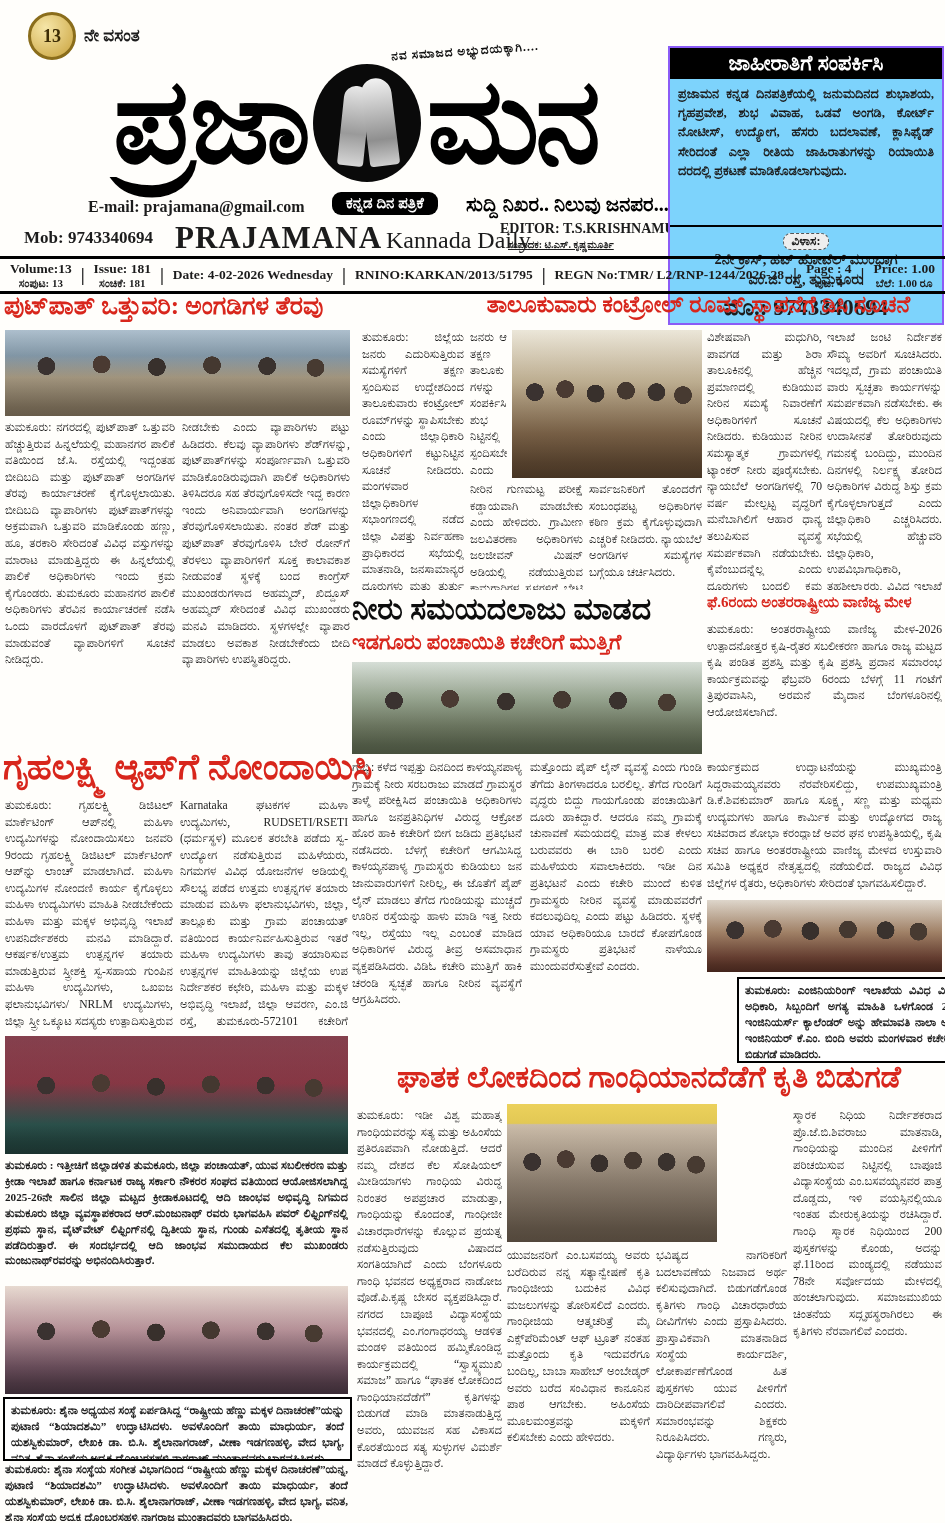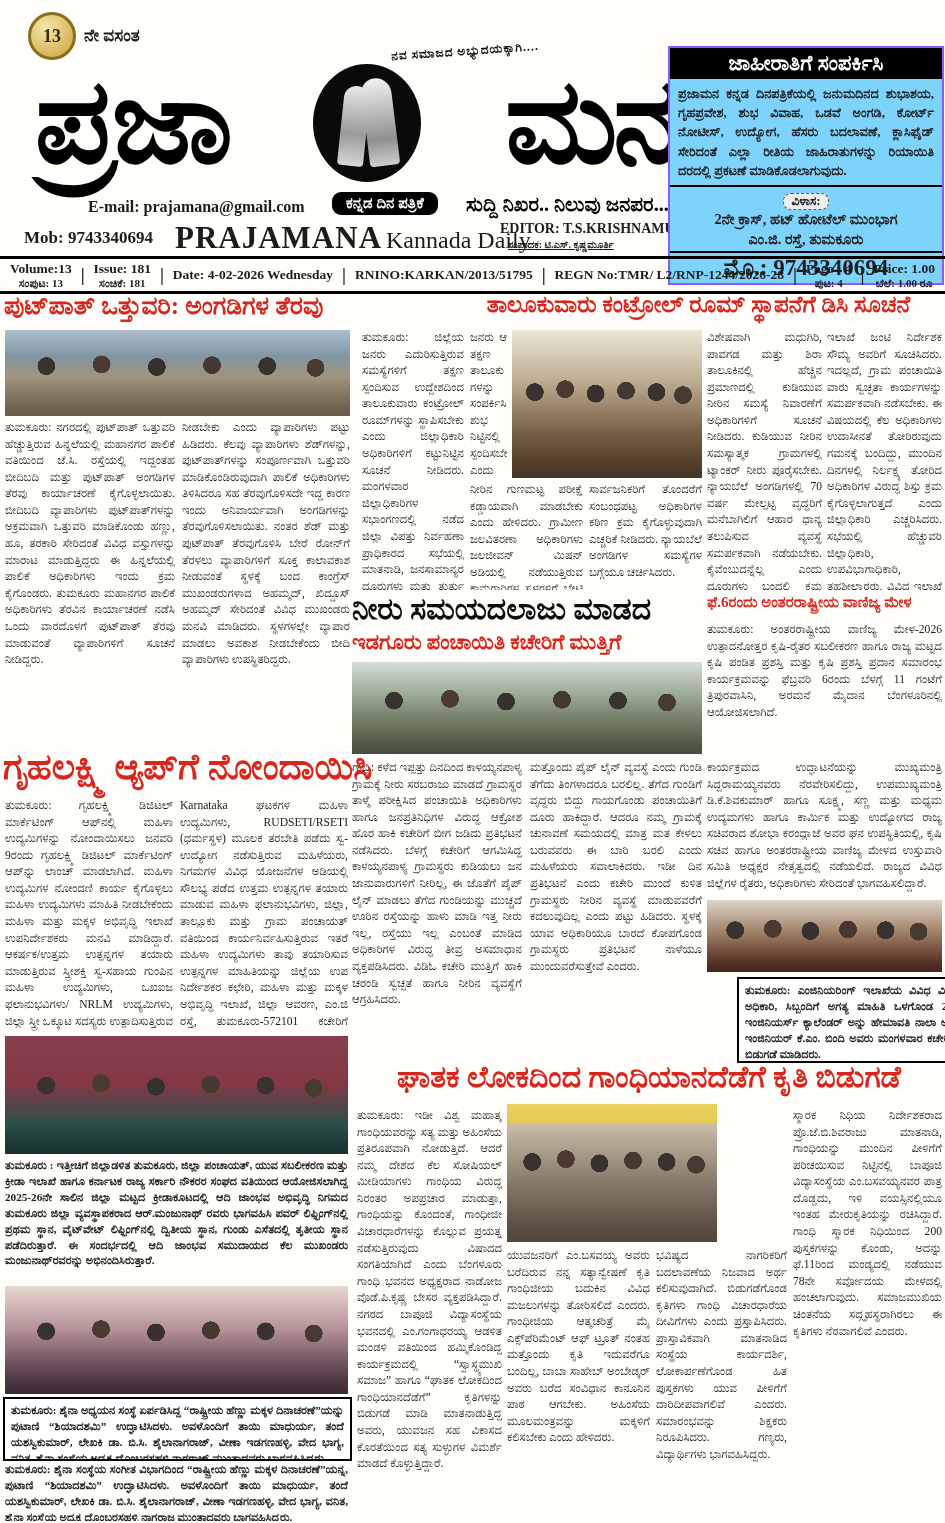--- a/index.html
+++ b/index.html
@@ -24,21 +24,21 @@
   .email{font-weight:bold;font-size:16px;}
   .mob{font-weight:bold;font-size:17px;margin-left:16px;}
   .name-en b{font-size:31px;letter-spacing:1px;}
   .name-en span{font-size:24px;text-align:right;}
   .editor-en{font-weight:bold;font-size:14px;}
   .editor-kn{font-weight:bold;font-size:10px;text-decoration:underline;}
   
   .ad-box{border:2px solid #8b5cf6;background:#7dd3fc;}
   .ad-title{background:#000;color:#fff;font-weight:bold;font-size:21px;text-align:center;padding:3px 0;}
   .ad-body{font-weight:bold;font-size:12.8px;padding:6px 8px 4px 8px;text-align:justify;line-height:1.5;}
-  .ad-inner{border-top:2px solid #000;text-align:center;padding:4px 4px 2px 4px;}
+  .ad-inner{border-top:2px solid #000;text-align:center;padding:4px 4px 2px 4px;margin-top:40px;}
   .ad-addr-label{display:inline-block;border:1px dashed #555;border-radius:8px;padding:0 8px;font-weight:bold;font-size:12px;background:#eee;}
   .ad-addr{font-weight:bold;font-size:14.5px;line-height:1.35;}
   .ad-phone{border-top:2px solid #000;font-weight:bold;font-size:23px;text-align:center;padding:2px 0;}
   
   .info-bar{border-top:3px solid #000;border-bottom:3px solid #000;display:flex;align-items:center;
      justify-content:space-between;padding:2px 10px;}
   .seg{text-align:center;line-height:1.15;}
   .seg .en{font-weight:bold;font-size:13.5px;white-space:nowrap;}
   .seg .kn{font-weight:bold;font-size:11px;white-space:nowrap;}
   .sep{font-weight:bold;font-size:18px;}
@@ -72,21 +72,21 @@
 <body>
 
 <div id="page">
 
   <div class="abs" style="left:0;top:0;width:945px;height:255px;">
     <div class="abs" style="left:28px;top:12px;display:flex;align-items:center;gap:8px;">
       <div class="badge-circle">13</div>
       <div class="anniv-txt">ನೇ ವಸಂತ</div>
     </div>
 
-    <div class="abs logo-row" style="left:35px;top:40px;width:640px;height:165px;justify-content:space-between;">
+    <div class="abs logo-row" style="left:35px;top:40px;width:640px;height:165px;">
       <span class="logo-word">ಪ್ರಜಾ</span>
       <span class="statue"></span>
       <span class="logo-word">ಮನ</span>
     </div>
     <div class="abs arc-tagline" style="left:345px;top:44px;width:240px;text-align:center;">ನವ ಸಮಾಜದ ಅಭ್ಯುದಯಕ್ಕಾಗಿ....</div>
 
     <div class="abs email" style="left:88px;top:198px;">E-mail: prajamana@gmail.com</div>
     <div class="abs" style="left:332px;top:192px;">
       <span class="lang-badge">ಕನ್ನಡ ದಿನ ಪತ್ರಿಕೆ</span>
     </div>

